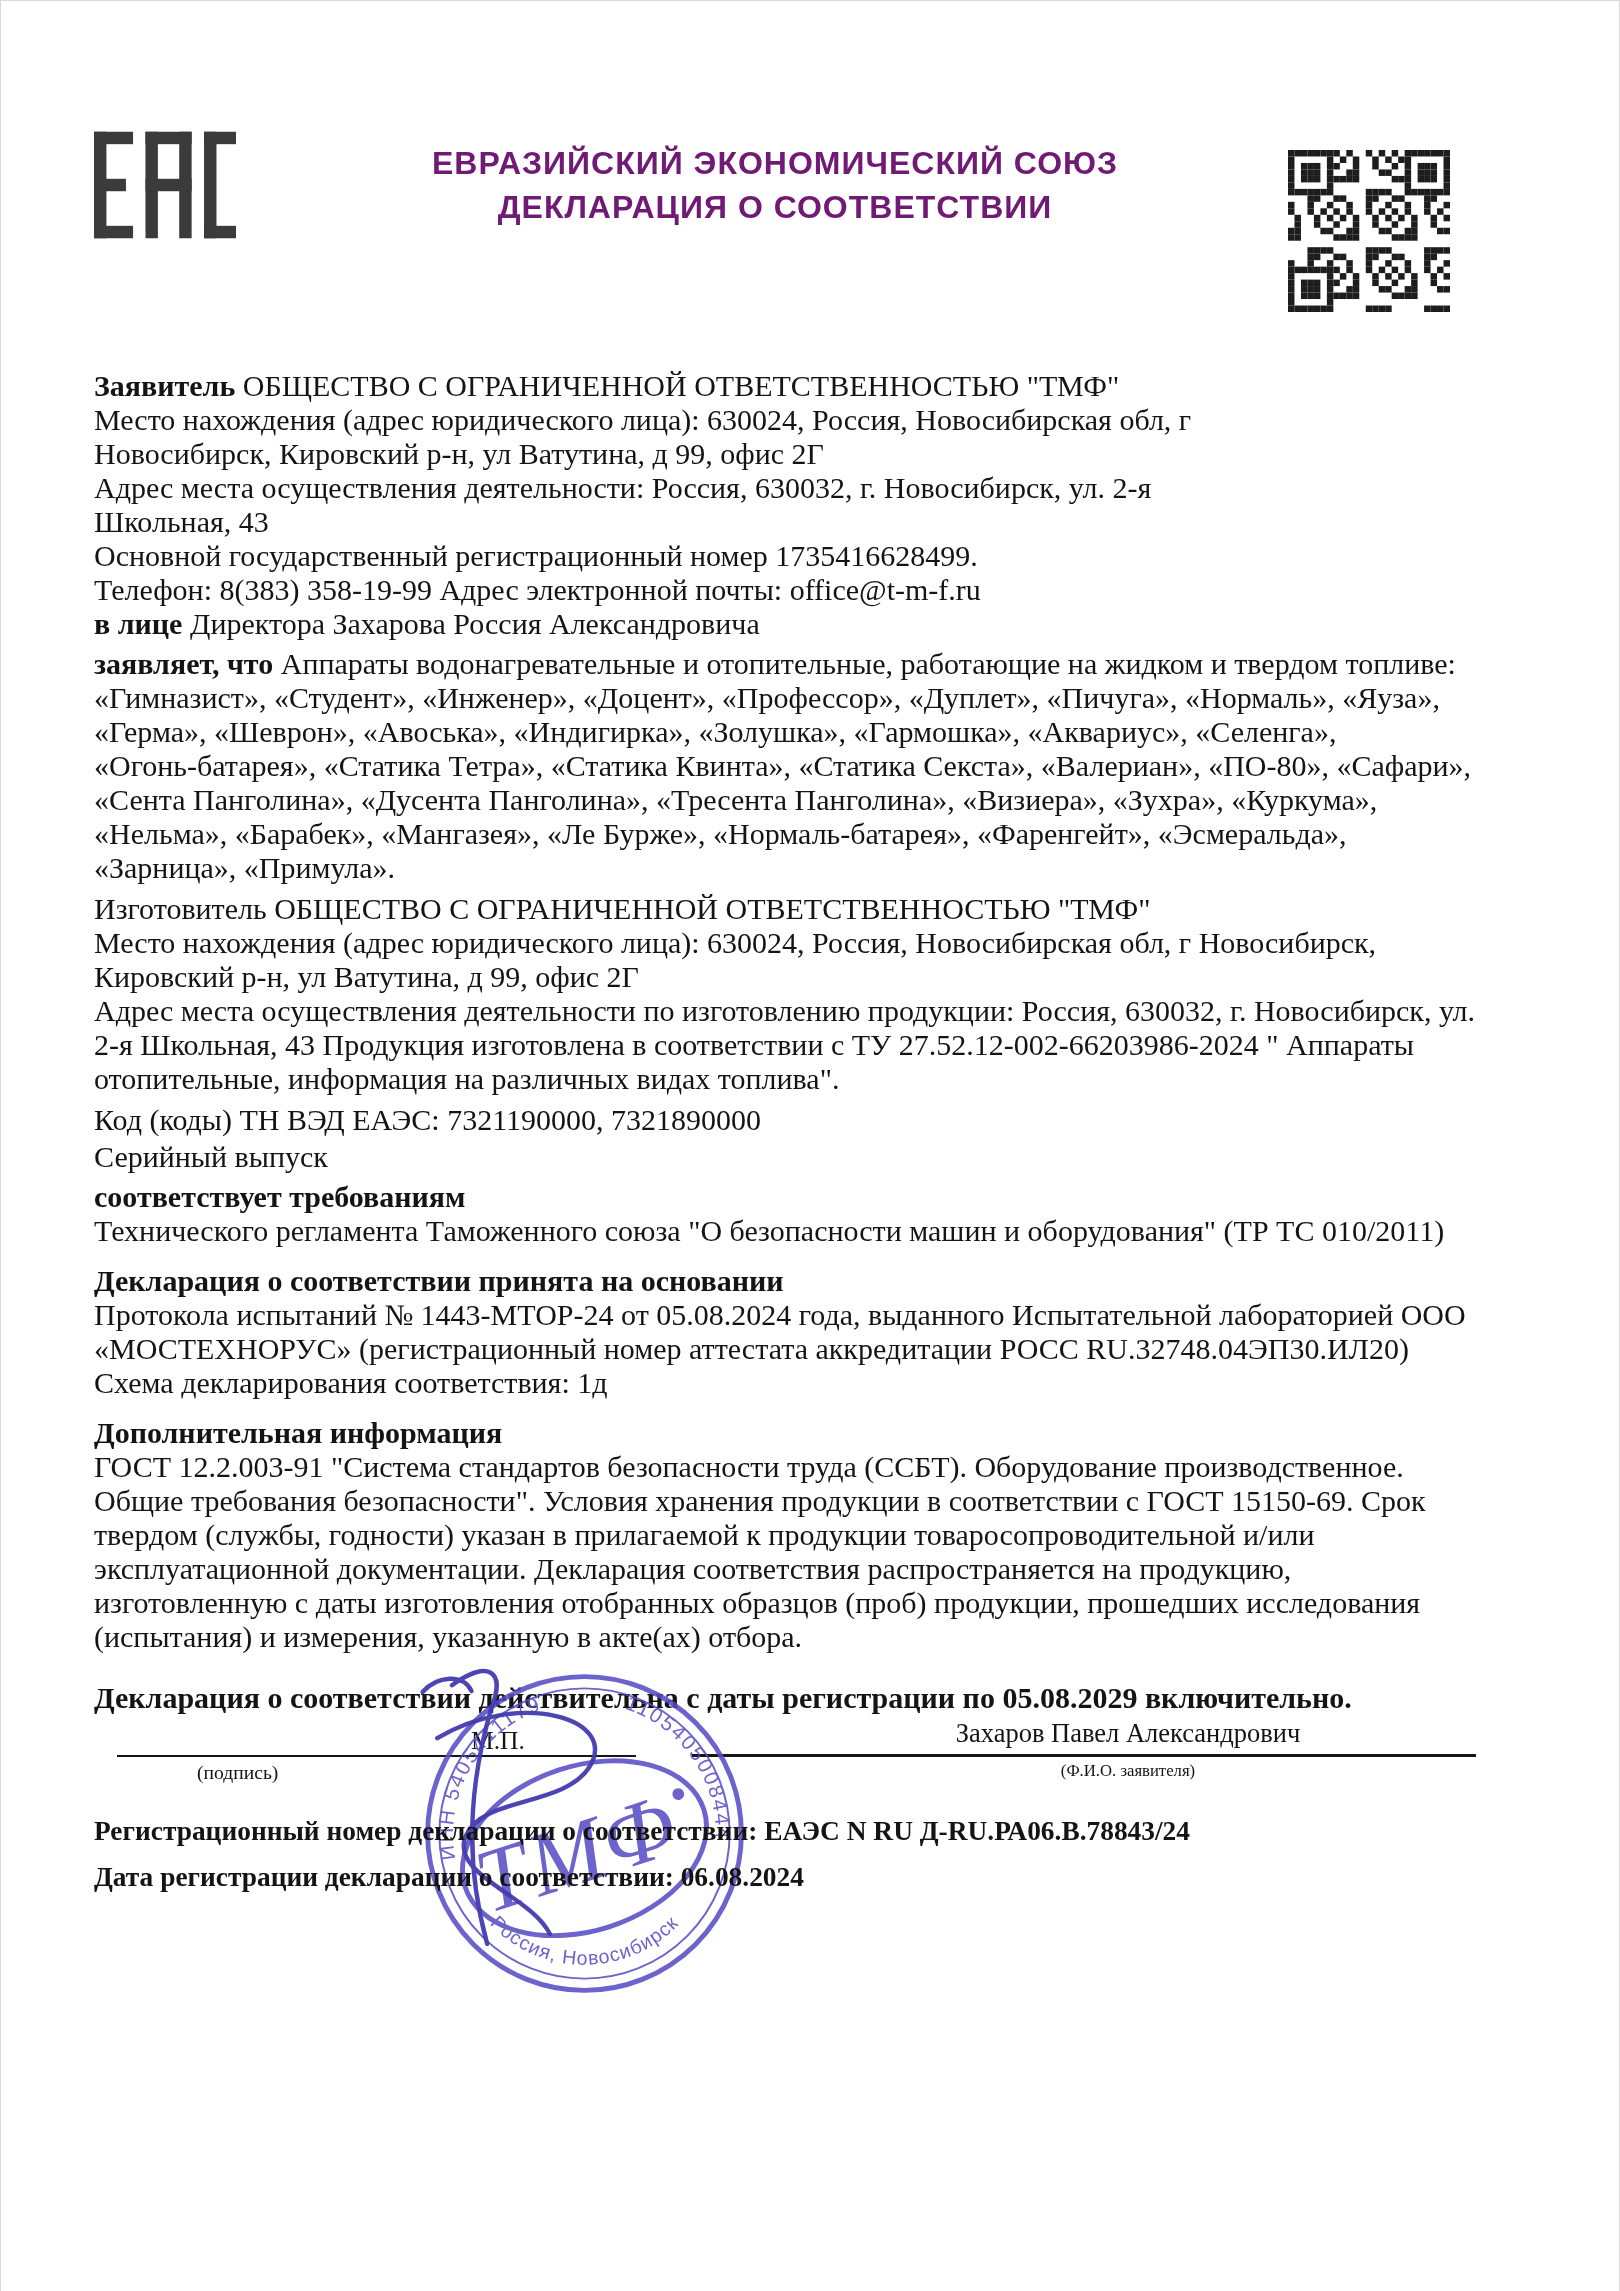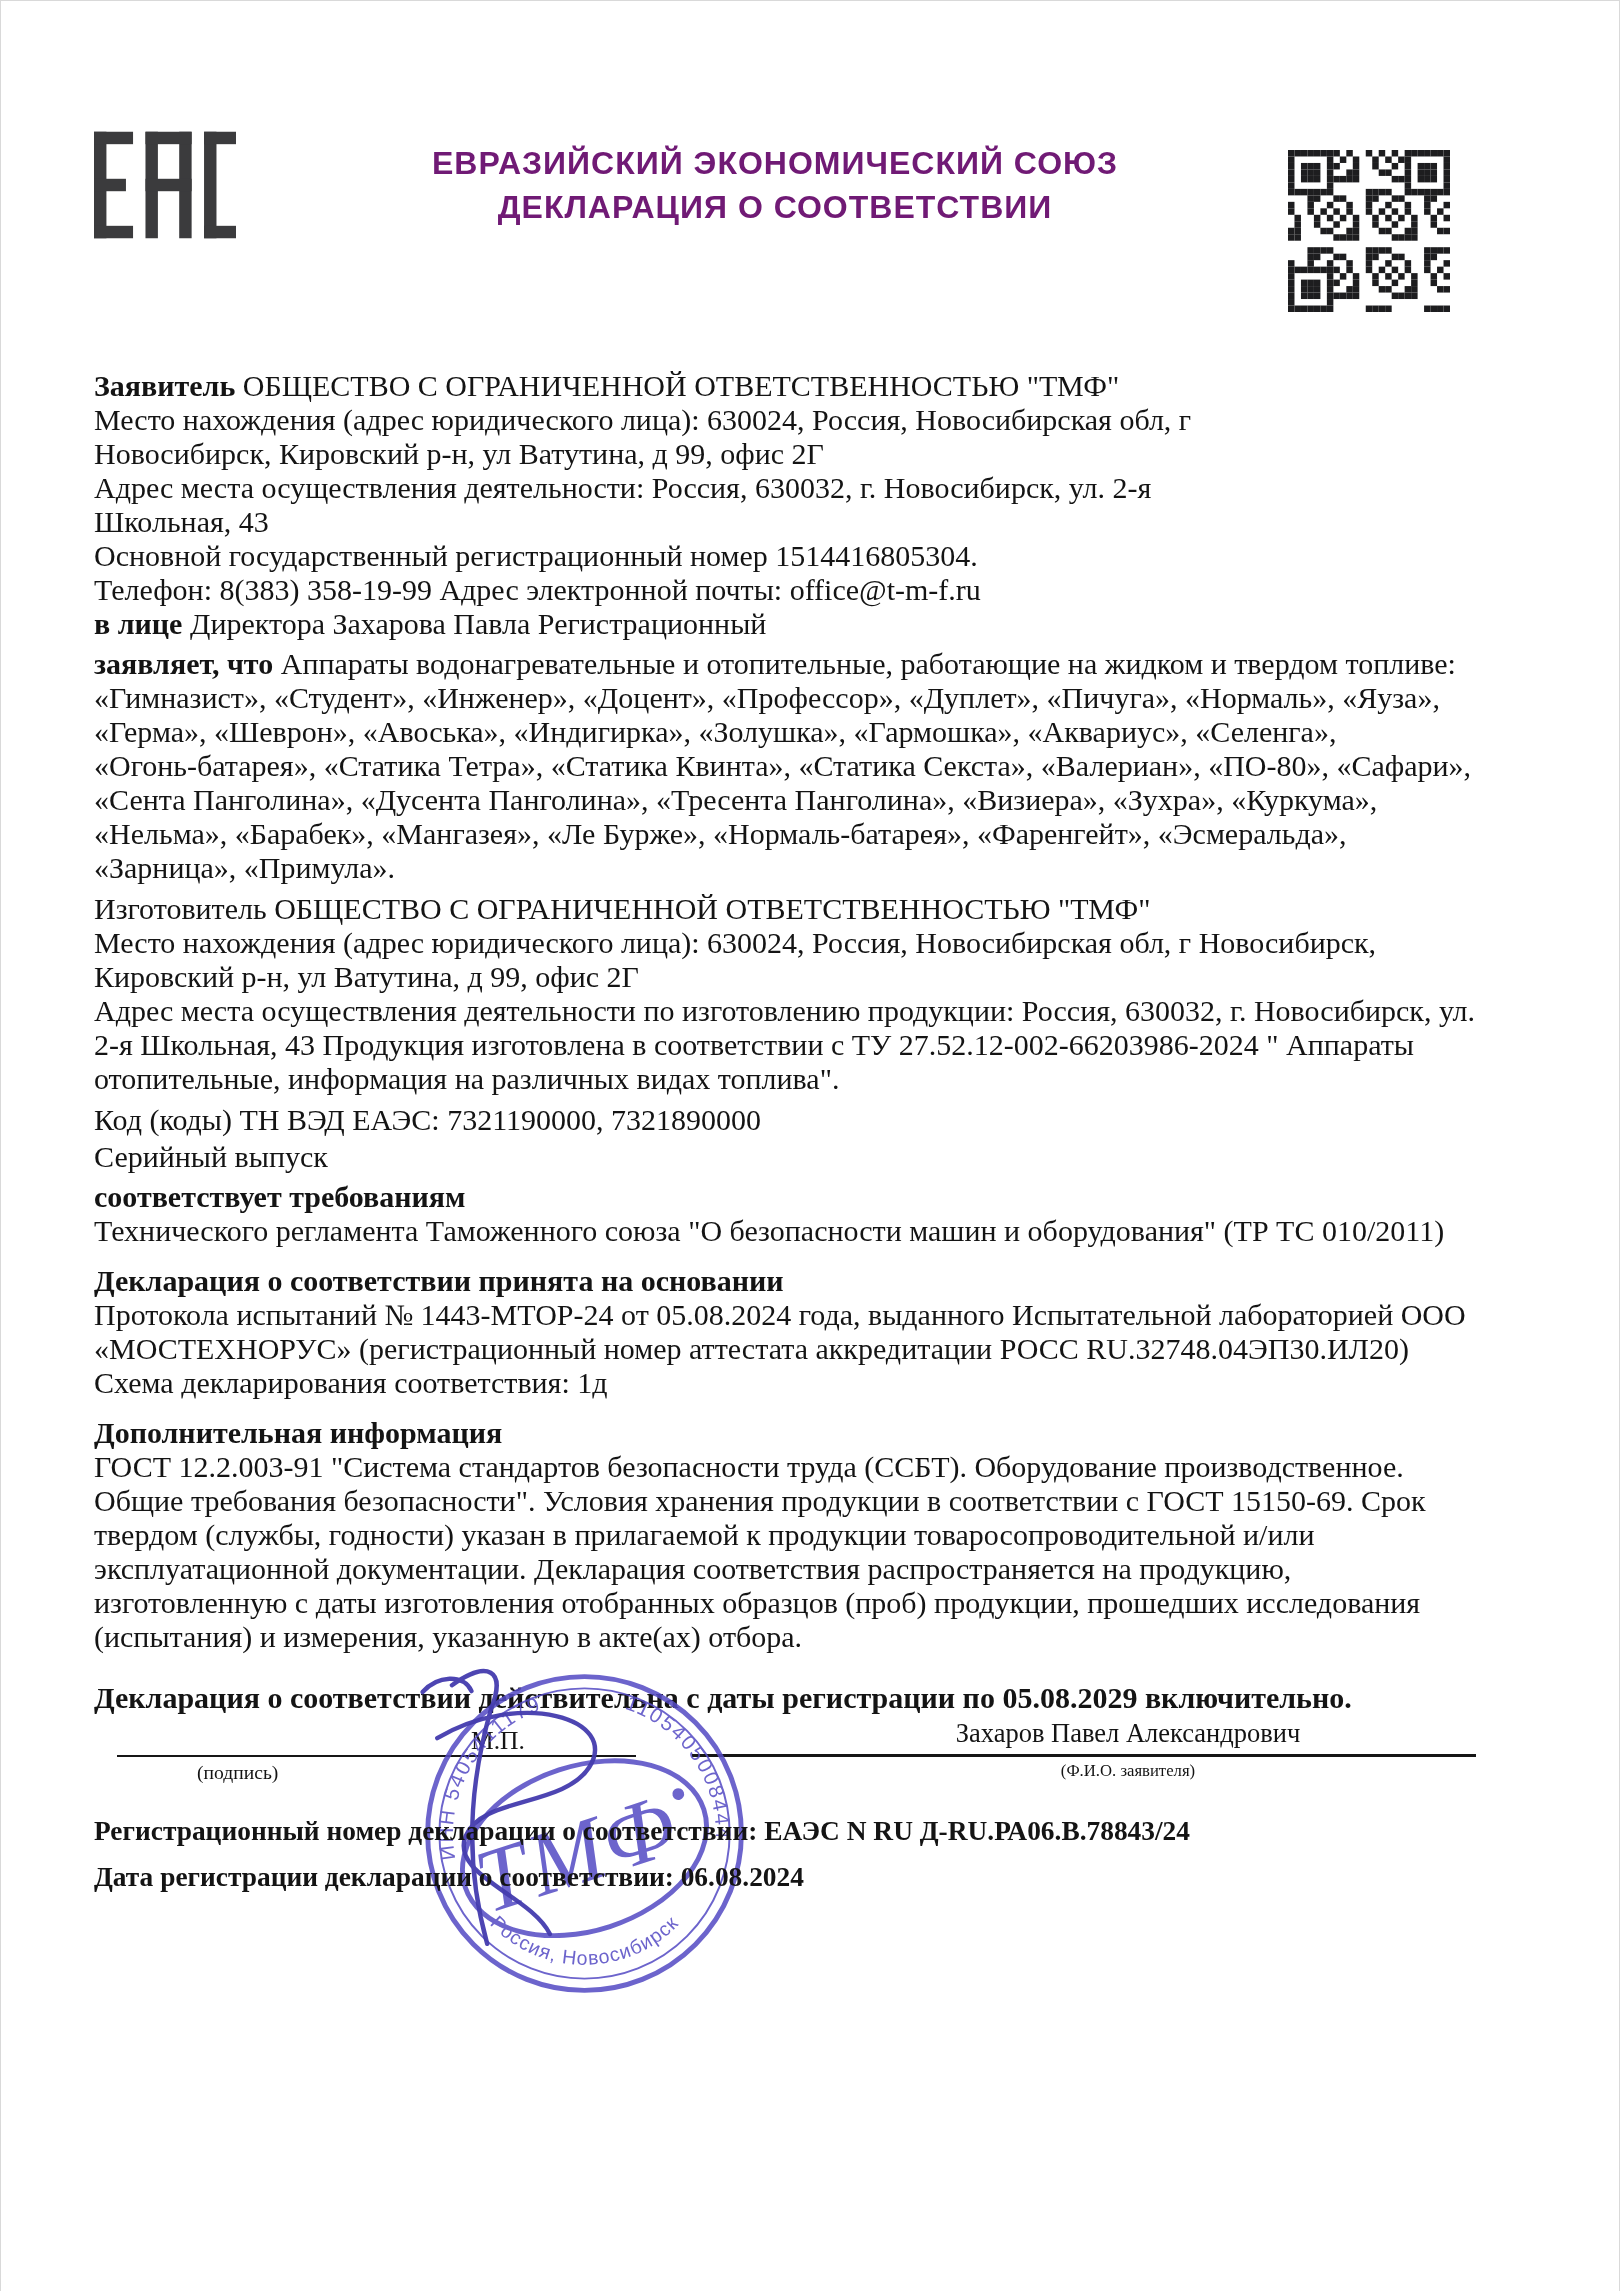--- a/index.html
+++ b/index.html
@@ -342,23 +342,23 @@
     </svg>
 
   <div class="content">
 
     <div class="m6">
       <div class="line"><b class="lb">Заявитель</b><span> ОБЩЕСТВО С ОГРАНИЧЕННОЙ ОТВЕТСТВЕННОСТЬЮ "ТМФ"</span></div>
       <div class="line">Место нахождения (адрес юридического лица): 630024, Россия, Новосибирская обл, г</div>
       <div class="line">Новосибирск, Кировский р-н, ул Ватутина, д 99, офис 2Г</div>
       <div class="line">Адрес места осуществления деятельности: Россия, 630032, г. Новосибирск, ул. 2-я</div>
       <div class="line">Школьная, 43</div>
-      <div class="line">Основной государственный регистрационный номер 1514416805304.</div>
+      <div class="line">Основной государственный регистрационный номер 1735416628499.</div>
       <div class="line">Телефон: 8(383) 358-19-99 Адрес электронной почты: office@t-m-f.ru</div>
-      <div class="line"><b class="lb">в лице</b><span> Директора Захарова Павла Регистрационный</span></div>
+      <div class="line"><b class="lb">в лице</b><span> Директора Захарова Россия Александровича</span></div>
     </div>
 
     <div class="m7">
       <div class="line"><b class="lb">заявляет, что</b><span> Аппараты водонагревательные и отопительные, работающие на жидком и твердом топливе:</span></div>
       <div class="line">«Гимназист», «Студент», «Инженер», «Доцент», «Профессор», «Дуплет», «Пичуга», «Нормаль», «Яуза»,</div>
       <div class="line">«Герма», «Шеврон», «Авоська», «Индигирка», «Золушка», «Гармошка», «Аквариус», «Селенга»,</div>
       <div class="line">«Огонь-батарея», «Статика Тетра», «Статика Квинта», «Статика Секста», «Валериан», «ПО-80», «Сафари»,</div>
       <div class="line">«Сента Панголина», «Дусента Панголина», «Тресента Панголина», «Визиера», «Зухра», «Куркума»,</div>
       <div class="line">«Нельма», «Барабек», «Мангазея», «Ле Бурже», «Нормаль-батарея», «Фаренгейт», «Эсмеральда»,</div>
       <div class="line">«Зарница», «Примула».</div>

